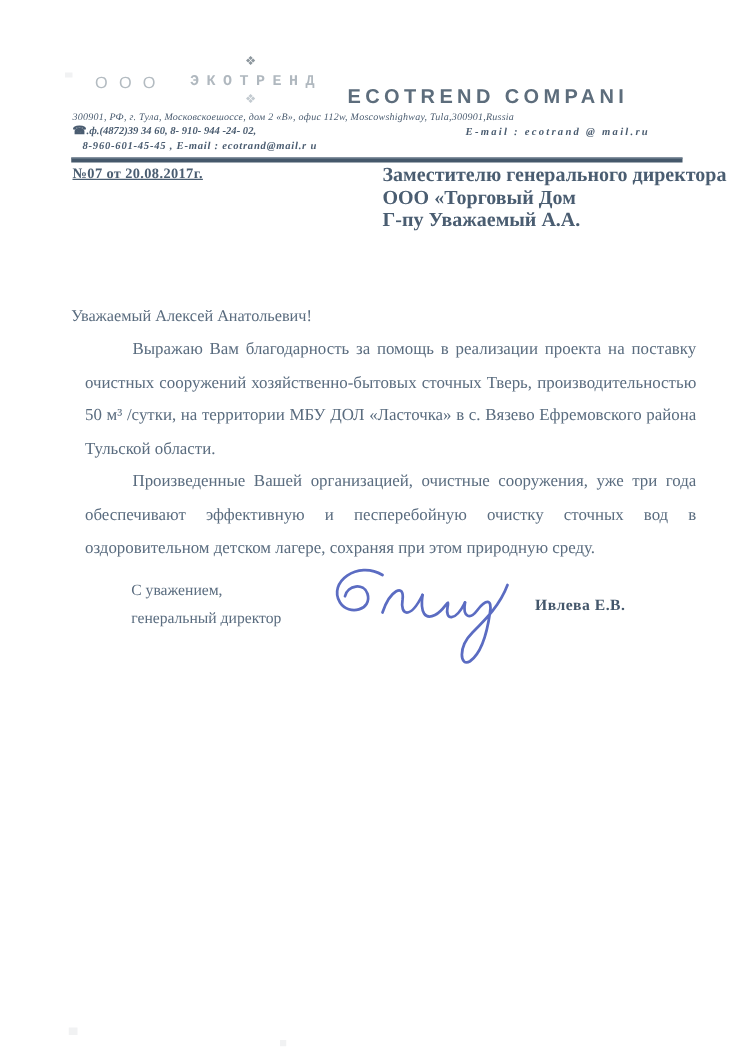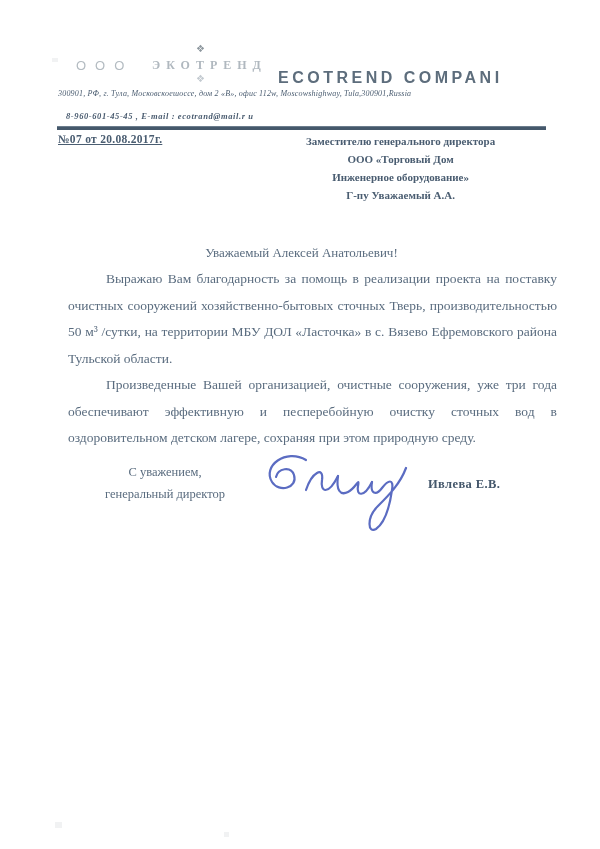--- a/index.html
+++ b/index.html
@@ -11,21 +11,21 @@
     overflow:hidden;
   }
   
   .logo-ooo{
     position:absolute;left:76px;top:58px;
     font-family:"Liberation Sans", sans-serif;
     font-size:13px;letter-spacing:9px;color:#b3bbc1;font-weight:400;
   }
   .logo-name{
     position:absolute;left:152px;top:58px;
-    font-family:Liberation Serif, serif;
+    font-family:Liberation Mono, monospace;
     font-size:12px;letter-spacing:6px;color:#b0b8bf;font-weight:600;
   }
   .logo-ornament-top{
     position:absolute;left:196px;top:43px;
     font-size:10px;color:#8d979e;
   }
   .logo-ornament-bottom{
     position:absolute;left:196px;top:73px;
     font-size:10px;color:#c3cad0;
   }
@@ -62,40 +62,39 @@
     border-top:1px solid #6c7d8d;
   }
   
   .ref-number{
     position:absolute;left:58px;top:133px;
     font-weight:bold;font-size:11.5px;color:#4a5d71;
     text-decoration:underline;letter-spacing:0.3px;
   }
   .addressee{
     position:absolute;left:306px;top:132px;
-    font-weight:bold;font-size:11px;color:#4a5d71;
+    font-weight:bold;font-size:16px;color:#4a5d71;
     line-height:18px;
-    text-align:center;
   }
   
   .salutation{
     position:absolute;left:57px;top:245px;width:489px;
-    text-align:center;font-size:13px;color:#5a6c7f;
+    text-align:left;font-size:13px;color:#5a6c7f;
   }
   .body-text{
     position:absolute;left:57px;top:266px;width:489px;
     font-size:13.5px;color:#5a6c7f;margin-left:11px;
   }
   .body-text p{
     margin:0;text-align:justify;text-indent:38px;line-height:26.5px;
   }
   
   .closing{
     position:absolute;left:105px;top:461px;
-    font-size:12.5px;color:#5a6c7f;line-height:22px;text-align:center;
+    font-size:12.5px;color:#5a6c7f;line-height:22px;
   }
   .signature-svg{
     position:absolute;left:248px;top:444px;
   }
   .signer-name{
     position:absolute;left:428px;top:477px;
     font-weight:bold;font-size:12.5px;color:#44576b;letter-spacing:0.4px;
   }
   
   .speck{position:absolute;background:#f1f2f3;}
@@ -107,30 +106,33 @@
 
   <div class="logo-ooo">ООО</div>
   <div class="logo-name">ЭКОТРЕНД</div>
   <div class="logo-ornament-top">❖</div>
   <div class="logo-ornament-bottom">❖</div>
 
   <div class="company-en">ECOTREND COMPANI</div>
 
   <div class="addr-line">300901, РФ, г. Тула, Московскоешоссе, дом 2 «В», офис 112w, Moscowshighway, Tula,300901,Russia</div>
 
+  <div class="phone-row">
+    <span class="phone-left"><span class="phone-icon">☎</span><span>.ф.(4872)39 34 60,  8- 910- 944 -24- 02,</span></span>
+    <span class="email-right">E-mail : ecotrand @ mail.ru</span>
+  </div>
   <div class="phone-line2">8-960-601-45-45 , E-mail : ecotrand@mail.r u</div>
 
   <div class="head-rule"></div>
 
   <div class="ref-number">№07 от 20.08.2017г.</div>
 
   <div class="addressee">
     <div>Заместителю генерального директора</div>
     <div>ООО «Торговый Дом</div>
-    <div>Инженерное оборудование»</div>
     <div>Г-пу Уважаемый А.А.</div>
   </div>
 
   <div class="salutation">Уважаемый Алексей Анатольевич!</div>
 
   <div class="body-text">
     <p>Выражаю Вам благодарность за помощь в реализации проекта на поставку очистных сооружений хозяйственно-бытовых сточных Тверь, производительностью 50 м³ /сутки, на территории МБУ ДОЛ «Ласточка» в с. Вязево Ефремовского района Тульской области.</p>
     <p>Произведенные Вашей организацией, очистные сооружения, уже три года обеспечивают эффективную и песперебойную очистку сточных вод в оздоровительном детском лагере, сохраняя при этом природную среду.</p>
   </div>
 

